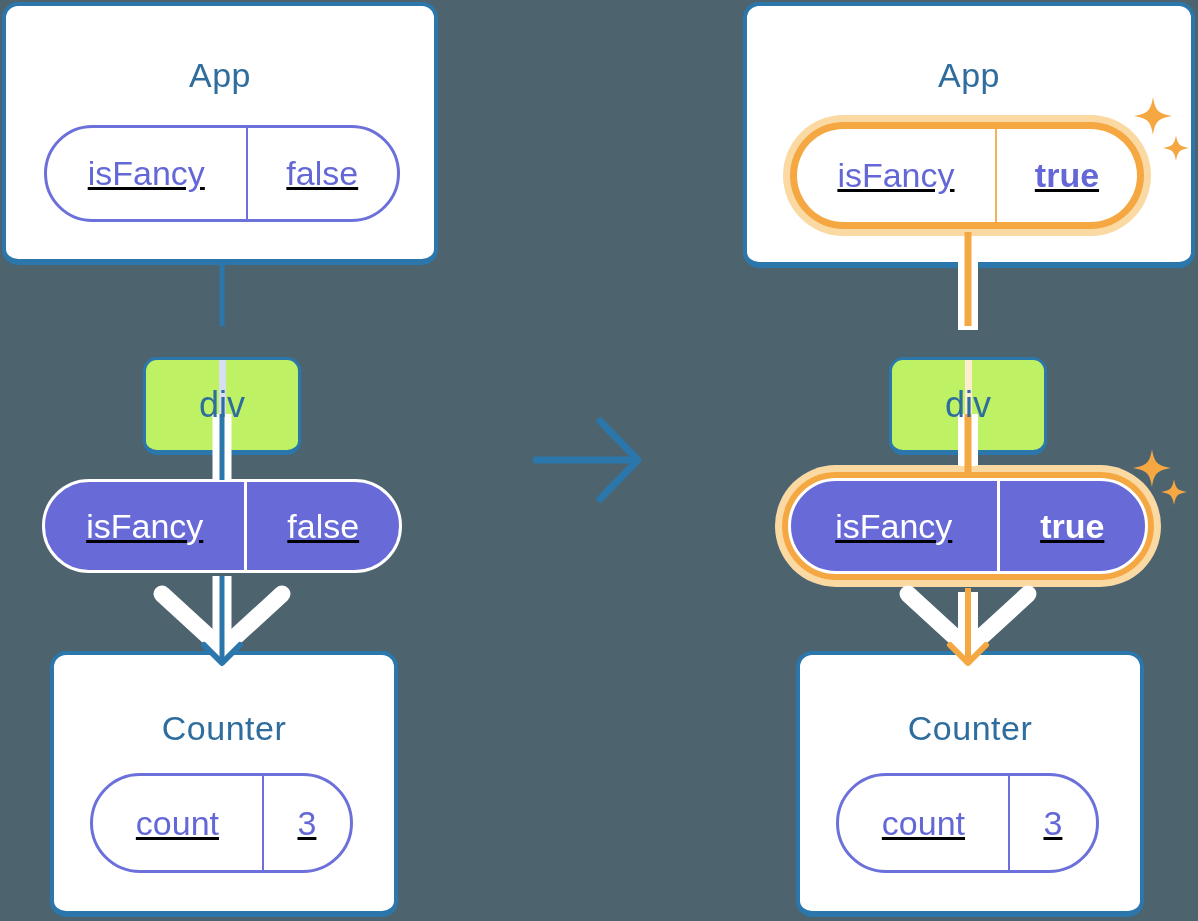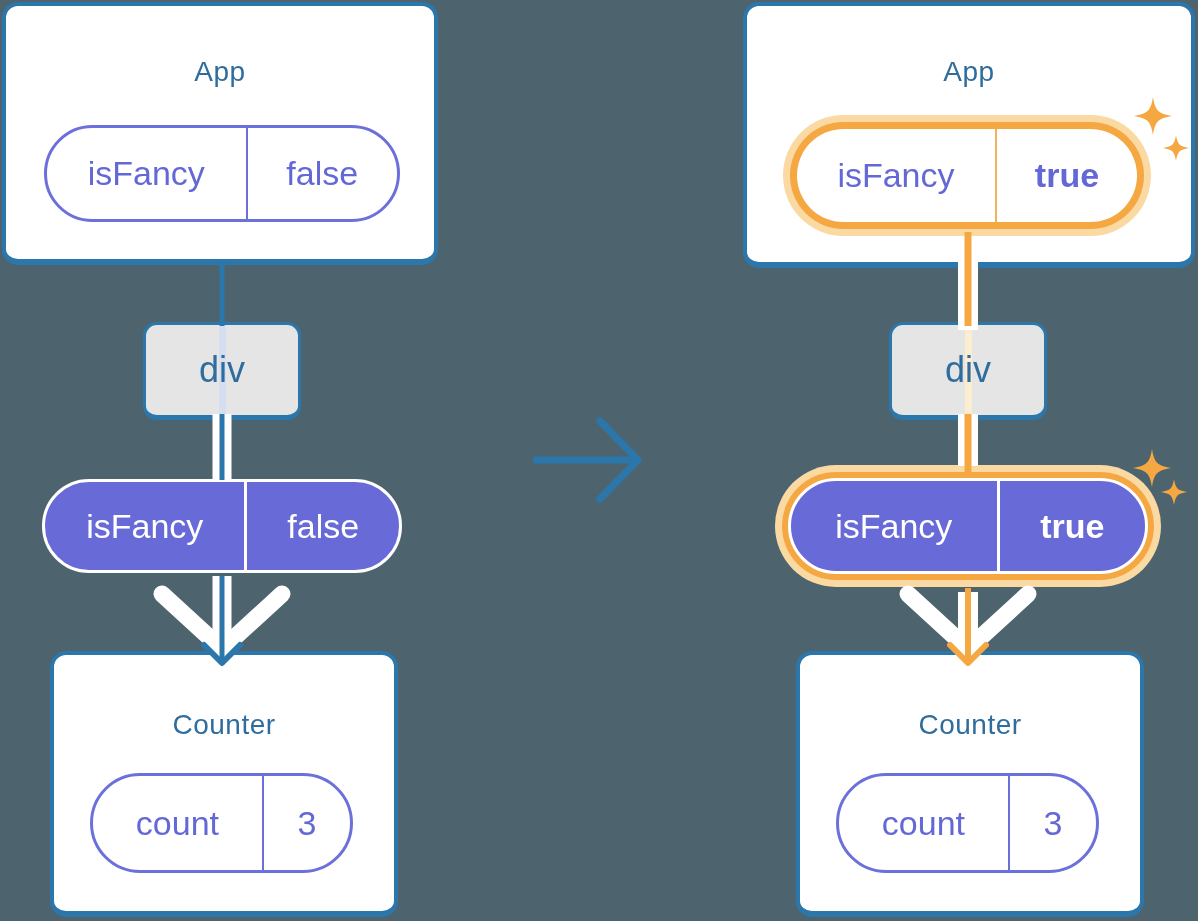--- a/index.html
+++ b/index.html
@@ -8,39 +8,39 @@
     background:#4d646f;
     font-family:"Liberation Sans","DejaVu Sans",sans-serif;
   }
   .card{
     position:absolute;background:#ffffff;
     border:4px solid #2b77ab;border-bottom-width:6px;
     border-radius:16px;box-sizing:border-box;
   }
   .card-title{
     position:absolute;left:0;right:0;text-align:center;
-    font-size:28px;font-weight:500;color:#2e6d9d;letter-spacing:.5px;
+    font-size:34px;font-weight:500;color:#2e6d9d;letter-spacing:.5px;
   }
   .divbox{
-    position:absolute;background:#e5e5e5;
+    position:absolute;background:#bef264;
     border:3px solid #2b77ab;border-bottom-width:5px;
-    border-radius:14px;box-sizing:border-box;overflow:hidden;
+    border-radius:14px;box-sizing:border-box;overflow:hidden;margin-top:35px;
   }
   .divbox .pass{
     position:absolute;top:0;bottom:0;left:50%;width:7px;margin-left:-3.5px;z-index:0;
   }
   .pass--blue{background:#d6def2;}
   .pass--peach{background:#fcecd0;}
   .divbox .divlabel{
     position:absolute;inset:0;display:flex;align-items:center;justify-content:center;
     font-size:36px;font-weight:500;color:#2e6d9d;z-index:1;
   }
   .pill{
     position:absolute;display:flex;box-sizing:border-box;
-    border-radius:70px;overflow:hidden;
+    border-radius:70px;overflow:hidden;text-decoration:underline;
   }
   .pill .cell{
     display:flex;align-items:center;justify-content:center;
     font-size:34px;box-sizing:border-box;
   }
   .pill--outline{background:#fff;border:3px solid #6c70da;}
   .pill--outline .cell{color:#6468d6;}
   .pill--outline .cell--name{border-right:2px solid #6c70da;}
   .pill--solid{background:#686ad8;border:3px solid #ffffff;}
   .pill--solid .cell{color:#ffffff;}

